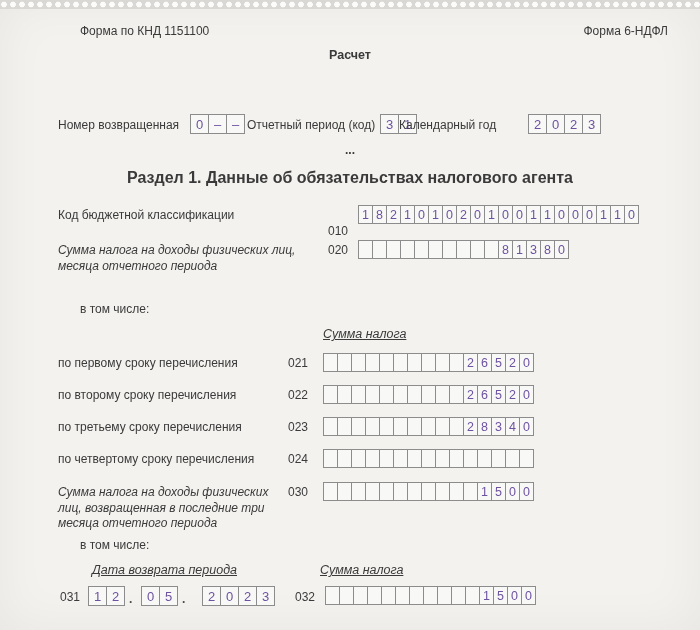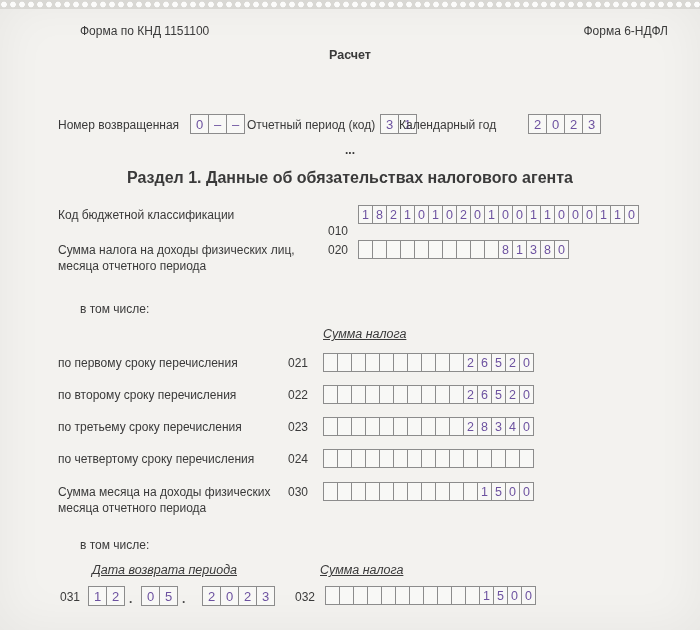--- a/index.html
+++ b/index.html
@@ -22,21 +22,21 @@
     position:absolute;left:0;width:700px;height:9px;
     background-color:#d9d8d4;
     background-image:radial-gradient(circle at 4px 4.5px,#fcfcfb 2.5px,rgba(252,252,251,0) 3.2px);
     background-size:9px 9px;
   }
   .abs{position:absolute;}
   .center{left:0;width:700px;text-align:center;}
   .bold{font-weight:bold;}
   .italic{font-style:italic;font-size:12.5px;text-decoration:underline;}
   .title-line{display:block;line-height:16px;font-weight:bold;font-size:12.5px;}
-  .label-line{display:block;line-height:15.5px;}
+  .label-line{display:block;line-height:15.5px;font-style:italic;}
   .code{font-size:12px;}
   .cells{display:flex;}
   .cell{
     box-sizing:border-box;flex:0 0 auto;
     width:15px;height:19px;margin-left:-1px;
     border:1px solid var(--border);
     background:var(--cellbg);
     color:var(--digit);
     display:flex;align-items:center;justify-content:center;
     font-size:12.5px;
@@ -208,21 +208,22 @@
     <span class="cell"></span>
     <span class="cell"></span>
     <span class="cell"></span>
     <span class="cell"></span>
     <span class="cell"></span>
     <span class="cell"></span>
     <span class="cell"></span>
   </div>
 
 <div class="abs" style="left:58px;top:485px;width:240px;">
-  <span class="label-line">Сумма месяца на доходы физических</span>
+  <span class="label-line">Сумма налога на доходы физических</span>
+  <span class="label-line">лиц, возвращенная в последние три</span>
   <span class="label-line">месяца отчетного периода</span>
 </div>
 <div class="abs code" style="left:288px;top:485px;">030</div>
 <div class="abs cells" style="left:323px;top:482px;">
     <span class="cell"></span>
     <span class="cell"></span>
     <span class="cell"></span>
     <span class="cell"></span>
     <span class="cell"></span>
     <span class="cell"></span>

